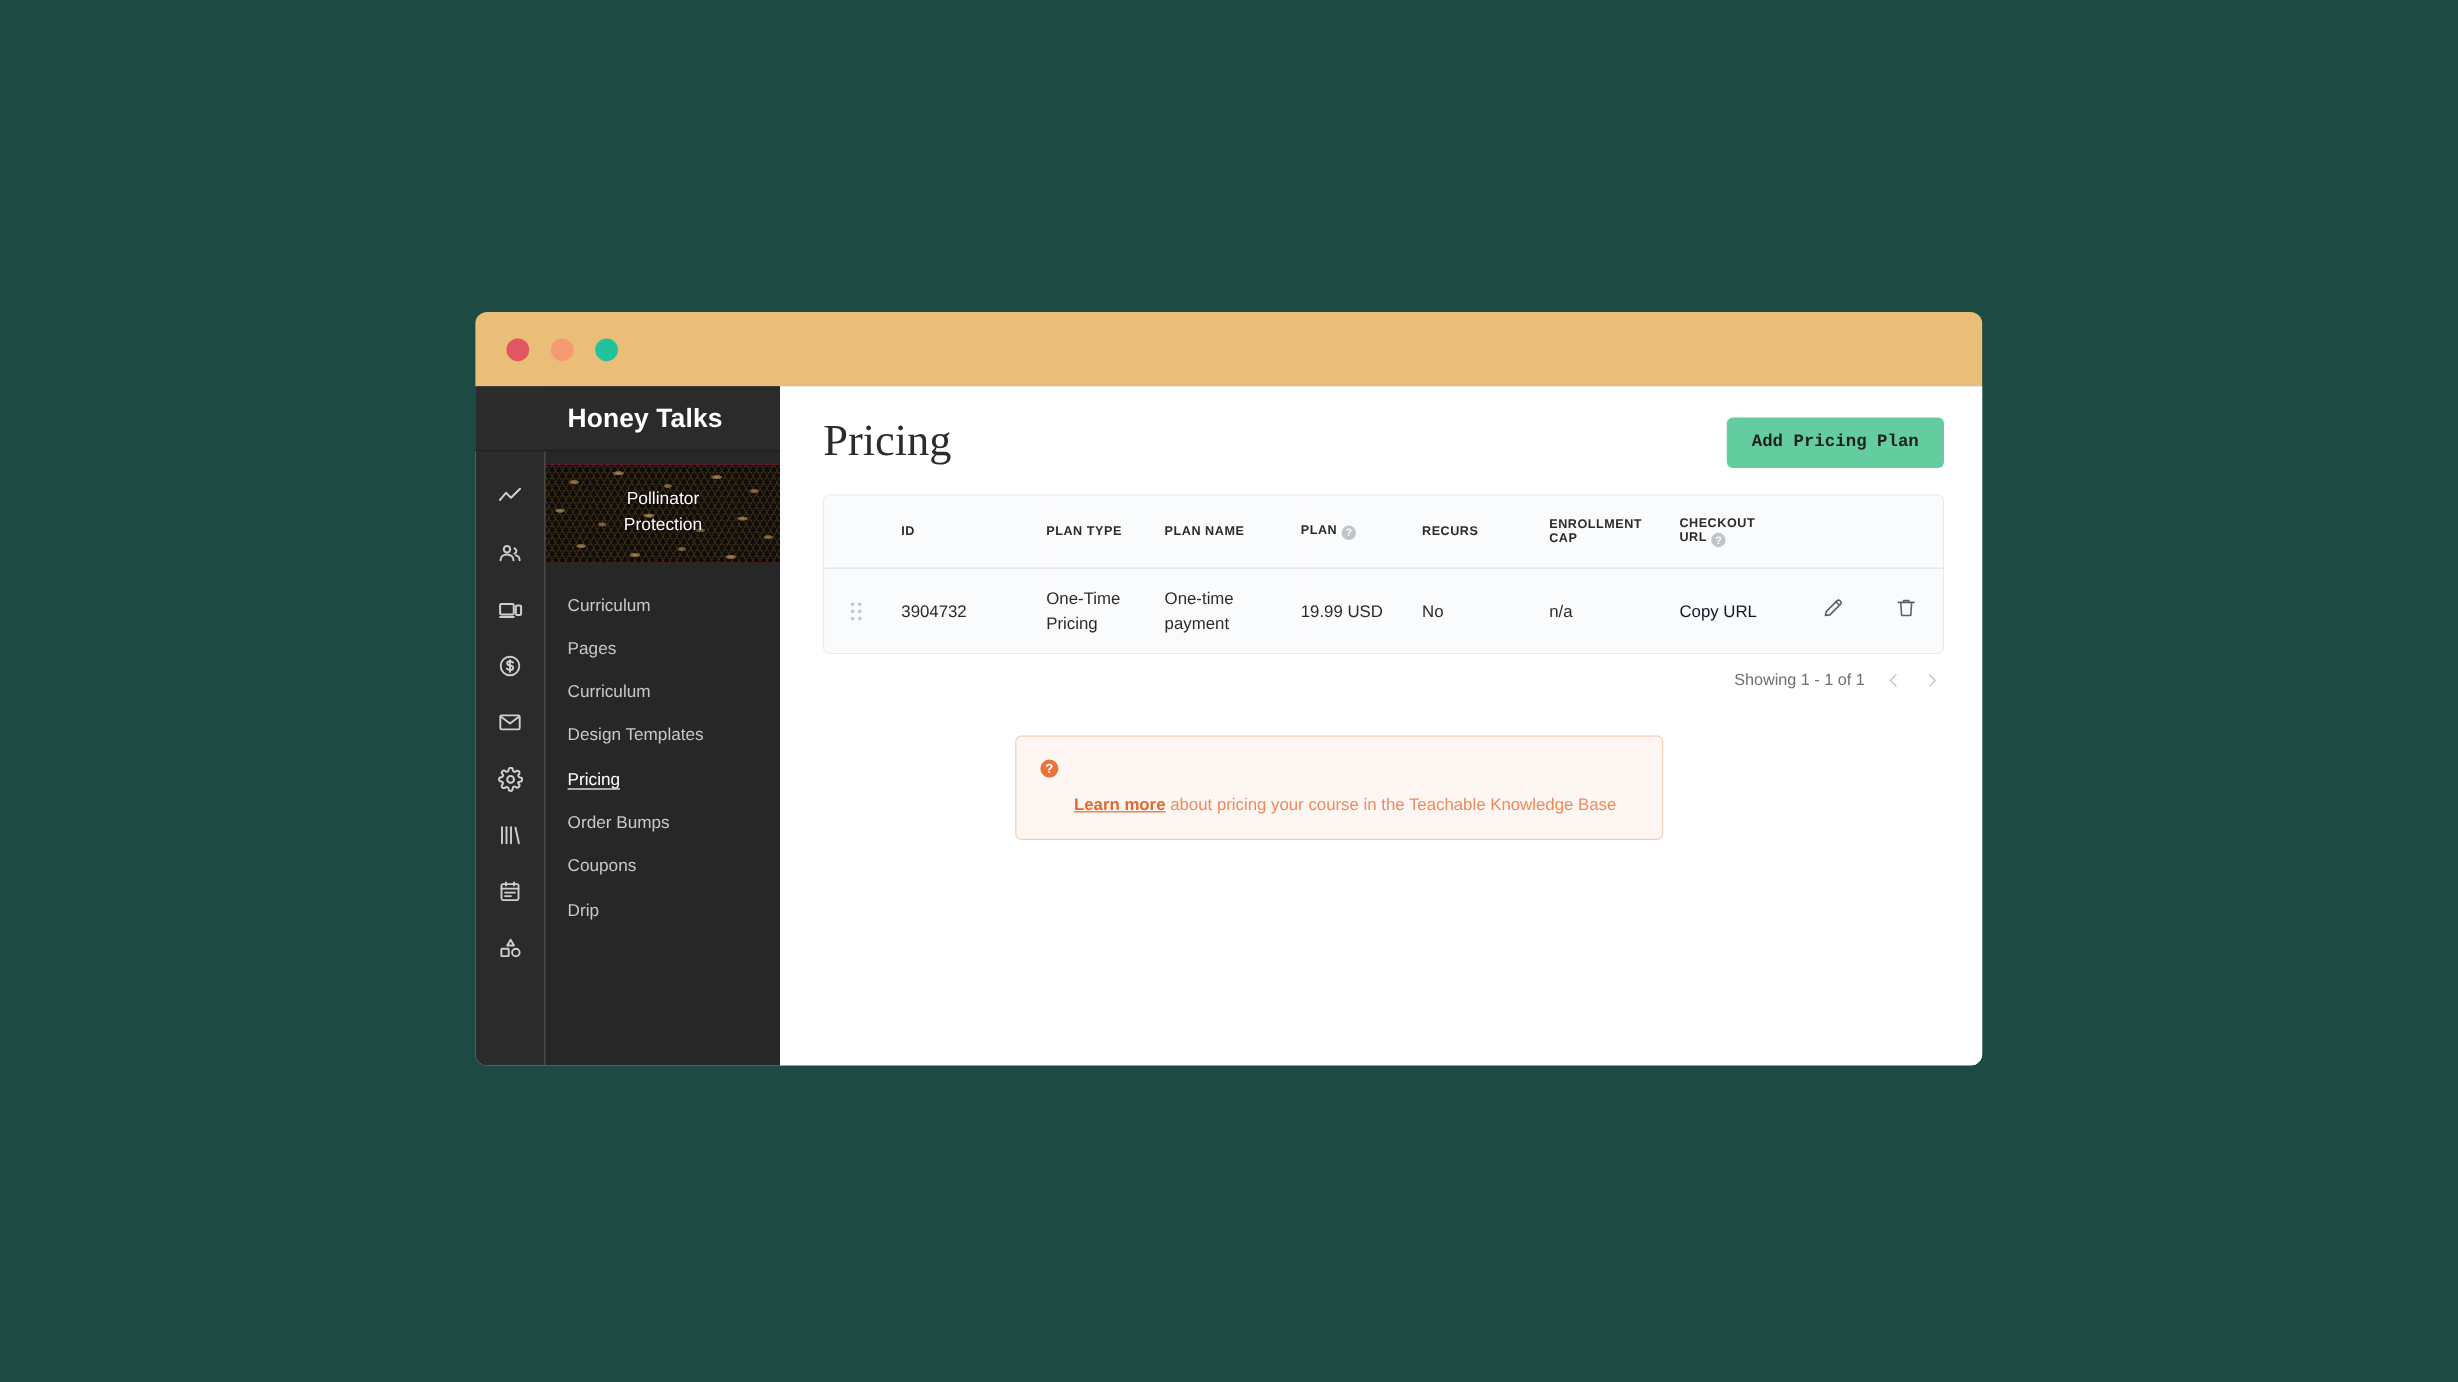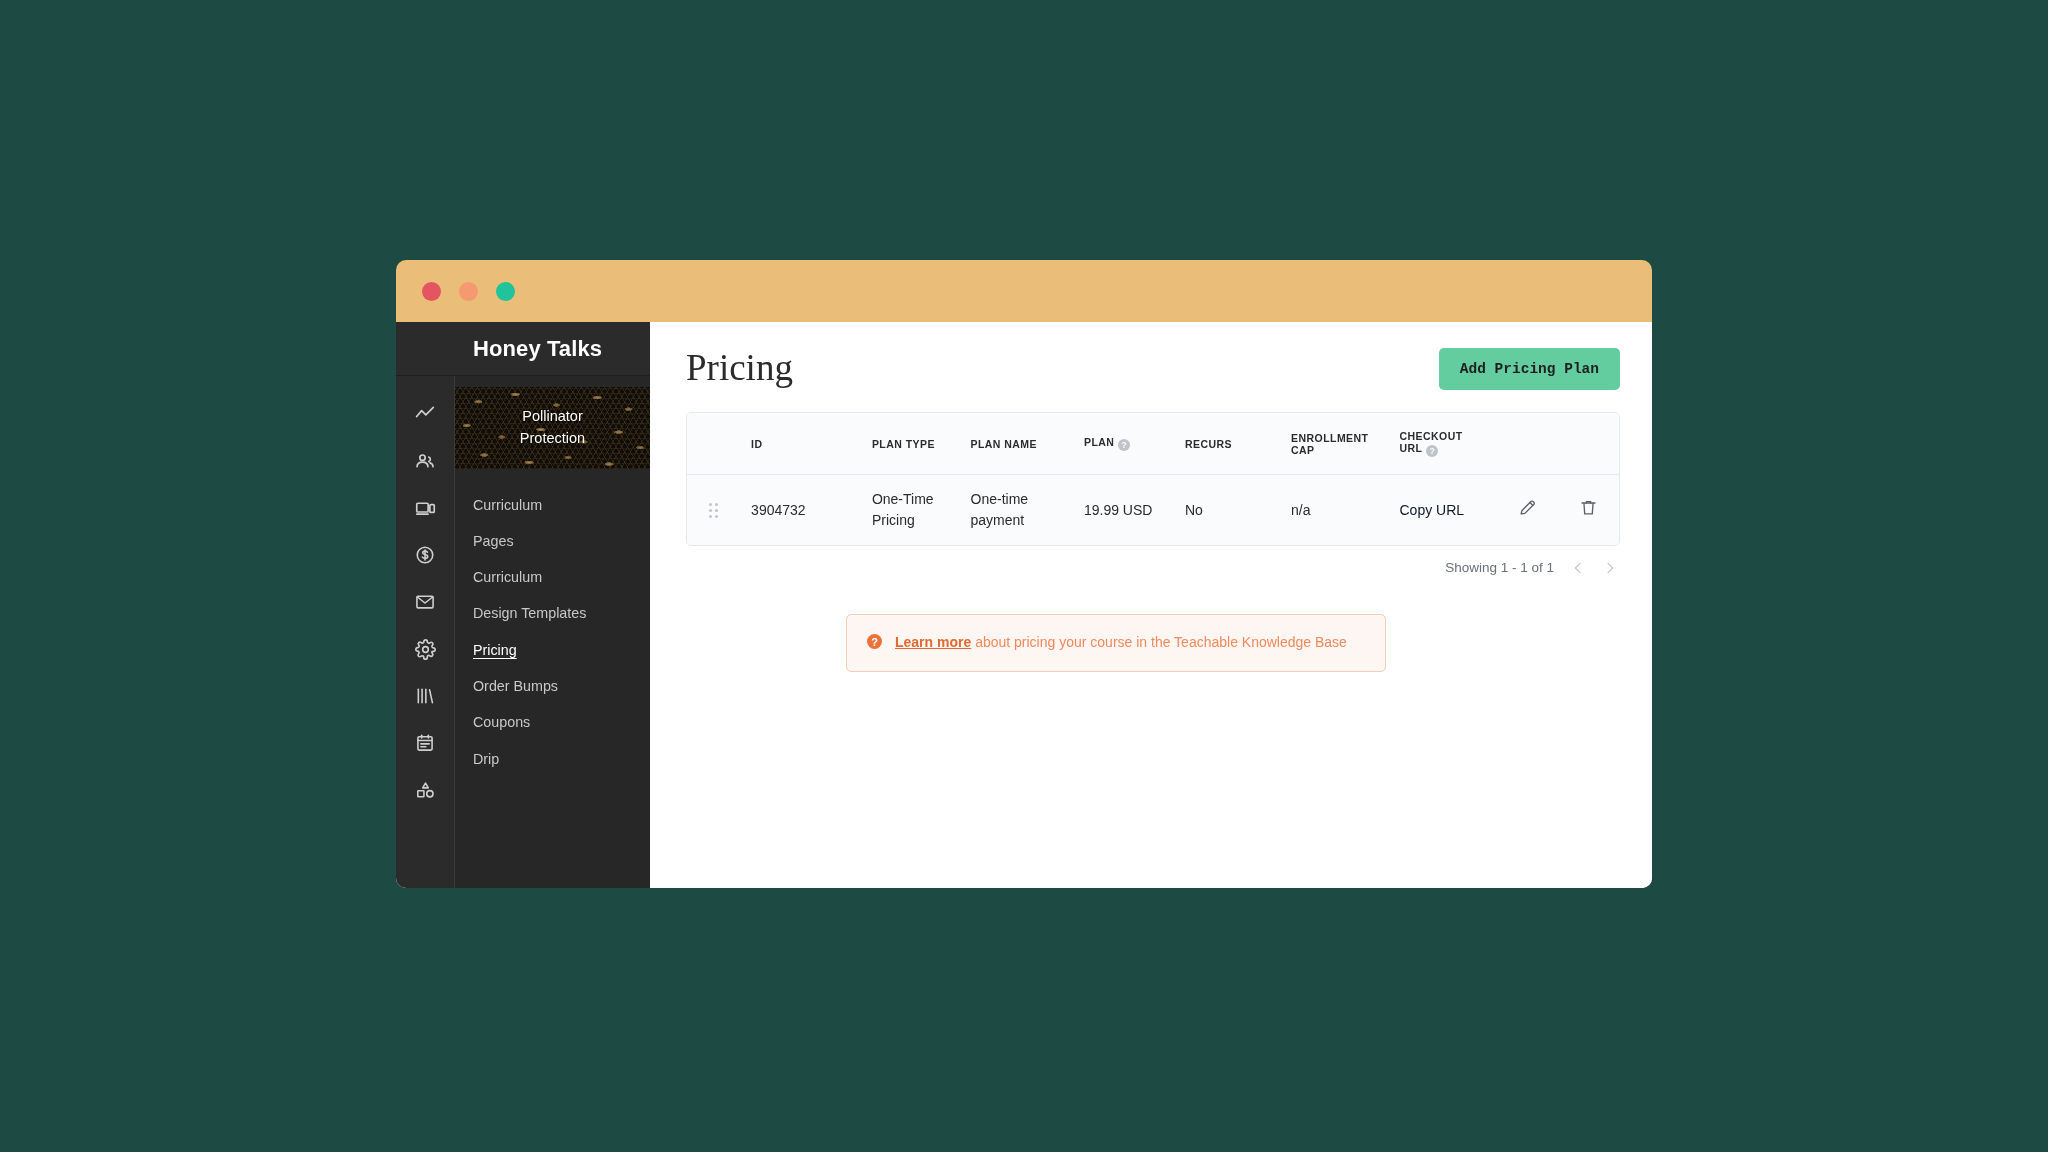--- a/index.html
+++ b/index.html
@@ -266,20 +266,21 @@
     width: 15px; height: 15px; border-radius: 50%;
     background: #ec7239; color: #fff;
     font-size: 11px; font-weight: bold;
     display: flex; align-items: center; justify-content: center;
     margin-top: 2px;
   }
   #banner-text {
     color: #f08a5b;
     font-size: 14px;
     line-height: 1.55;
+    margin-top: 29px;
   }
   #banner-link {
     color: #e06a30;
     font-weight: bold;
     text-decoration: underline;
     cursor: pointer;
   }
 </style>
 </head>
 <body>

